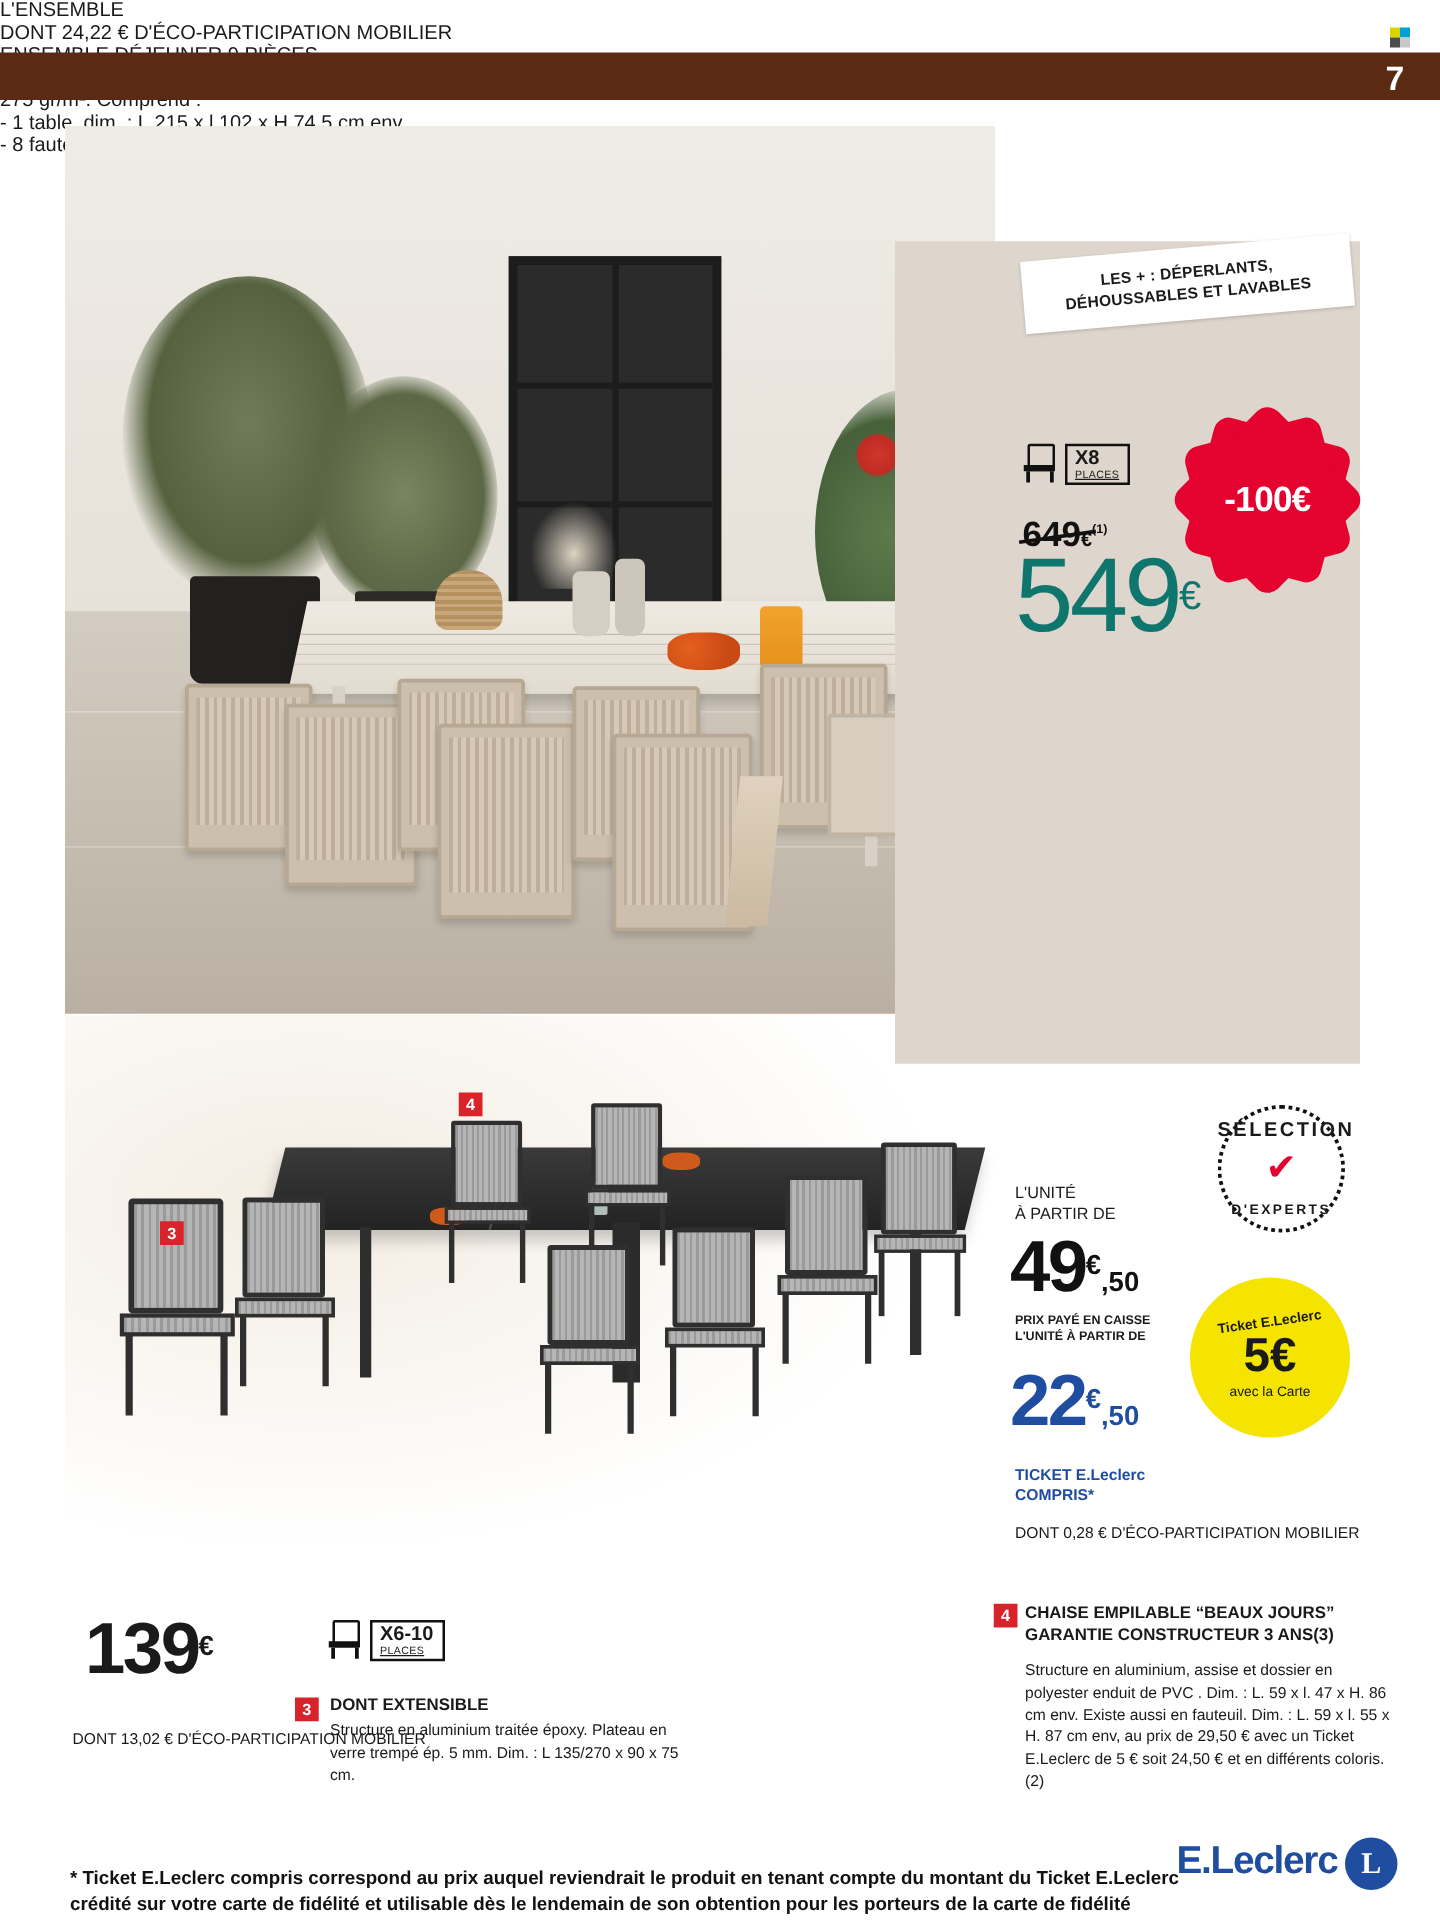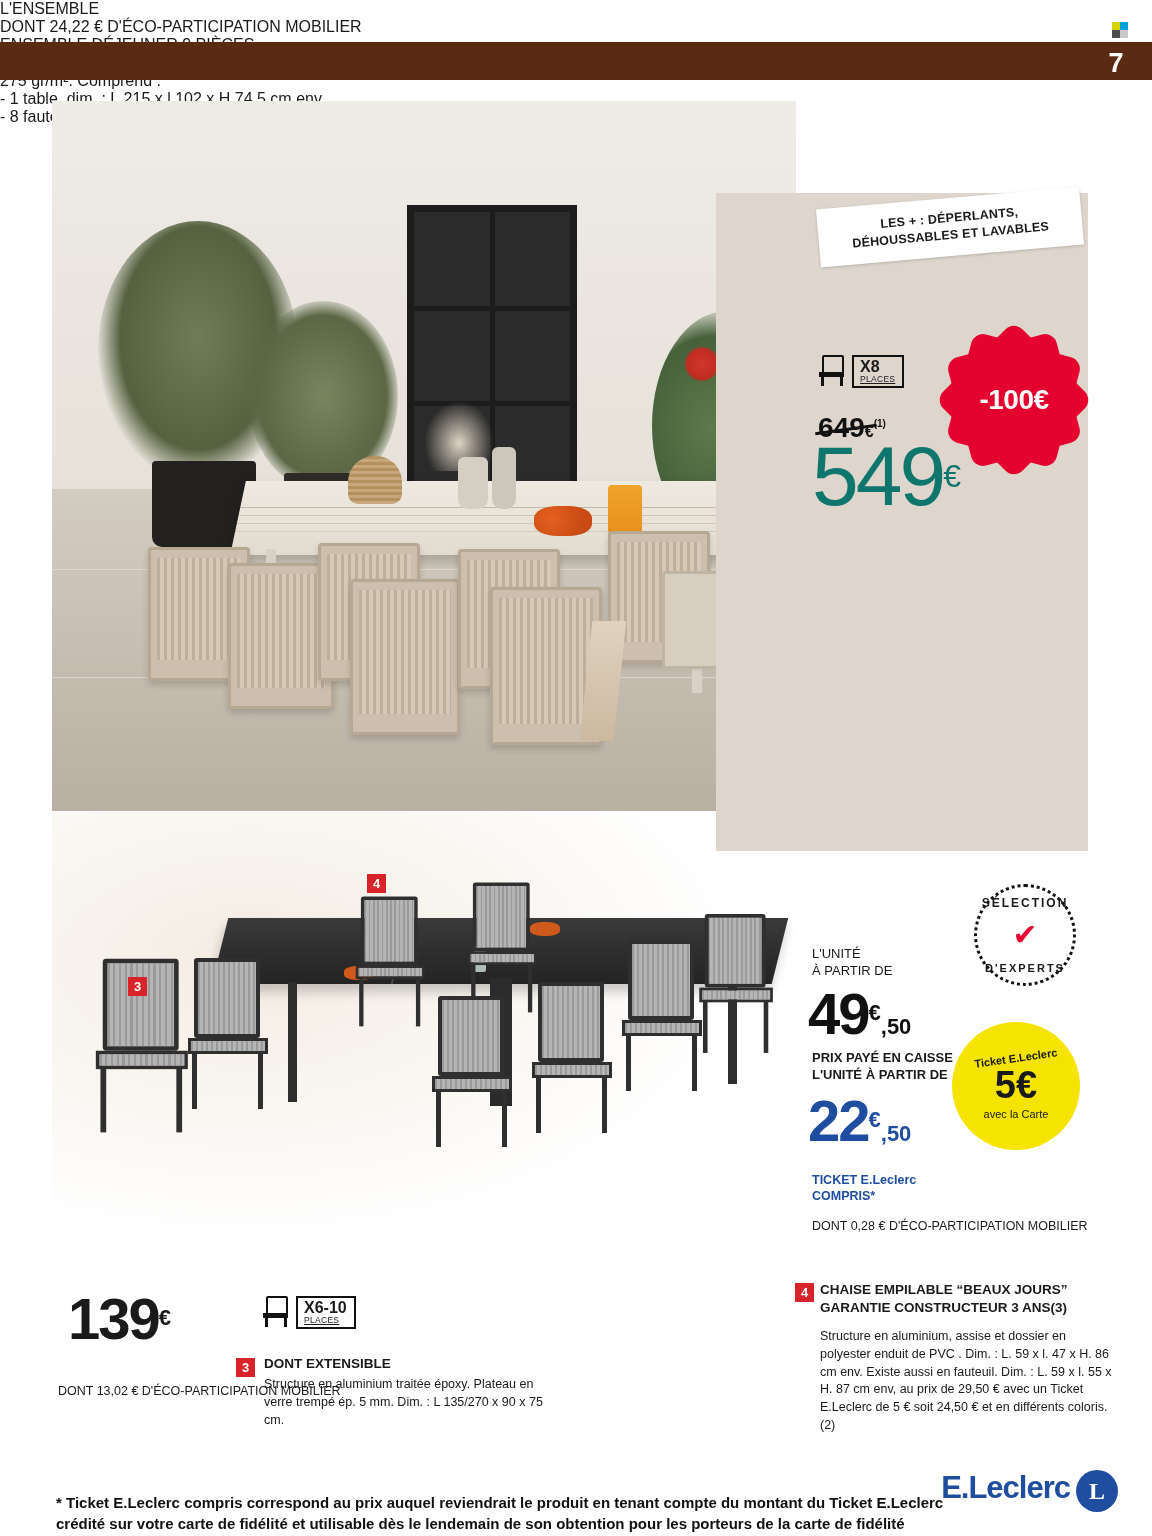--- a/index.html
+++ b/index.html
@@ -297,21 +297,21 @@
   .tag-3a { left: 128px; top: 977px; }
 
   .sel-badge {
     position:absolute; left: 974px; top: 884px; width: 102px; height: 102px;
   }
   .sel-badge .ring {
     position:absolute; inset:0; border: 3px dotted #111; border-radius:50%;
   }
   .sel-badge .t1 {
     position:absolute; left:0; top: 12px; width:100%; text-align:center;
-    font-size: 12px; font-weight:bold; letter-spacing: 2px;
+    font-size: 16px; font-weight:bold; letter-spacing: 2px;
   }
   .sel-badge .t2 {
     position:absolute; left:0; bottom: 12px; width:100%; text-align:center;
     font-size: 11px; font-weight:bold; letter-spacing: 2px;
   }
   .sel-badge .check {
     position:absolute; left: 36px; top: 36px; width: 30px; height: 30px;
     color:#e3032e; font-size: 30px; line-height: 30px; text-align:center;
   }
 
@@ -326,21 +326,21 @@
 
   .unit-lbl {
     position:absolute; left: 812px; top: 946px; font-size: 13px; line-height:1.3; font-weight: normal;
   }
   .price-27 {
     position:absolute; left: 808px; top: 985px; font-size: 58px; font-weight:bold; color:#111; letter-spacing:-2px; line-height:1;
   }
   .price-27 .cur { font-size: 22px; vertical-align: 14px; letter-spacing:0; }
   .price-27 .dec { font-size: 22px; letter-spacing:0; }
   .paid-lbl {
-    position:absolute; left: 812px; top: 1050px; font-size: 13px; font-weight:bold; line-height: 1.3;
+    position:absolute; left: 812px; top: 1050px; font-size: 10px; font-weight:bold; line-height: 1.3;
   }
   .price-22 {
     position:absolute; left: 808px; top: 1092px; font-size: 58px; font-weight:bold; color:#1f4ea1; letter-spacing:-2px; line-height:1;
   }
   .price-22 .cur { font-size: 22px; vertical-align: 14px; letter-spacing:0; }
   .price-22 .dec { font-size: 22px; letter-spacing:0; }
   .ticket-inc {
     position:absolute; left: 812px; top: 1172px; font-size: 12.5px; font-weight:bold; color:#1f4ea1; line-height:1.3;
   }
   .eco2 {

